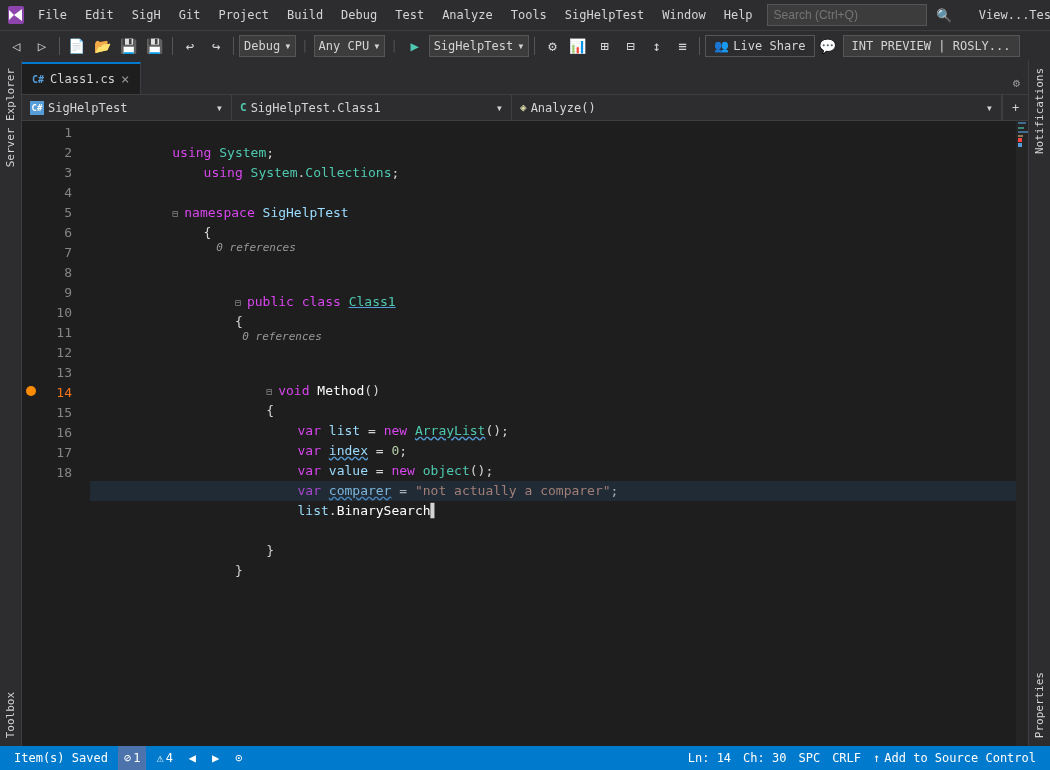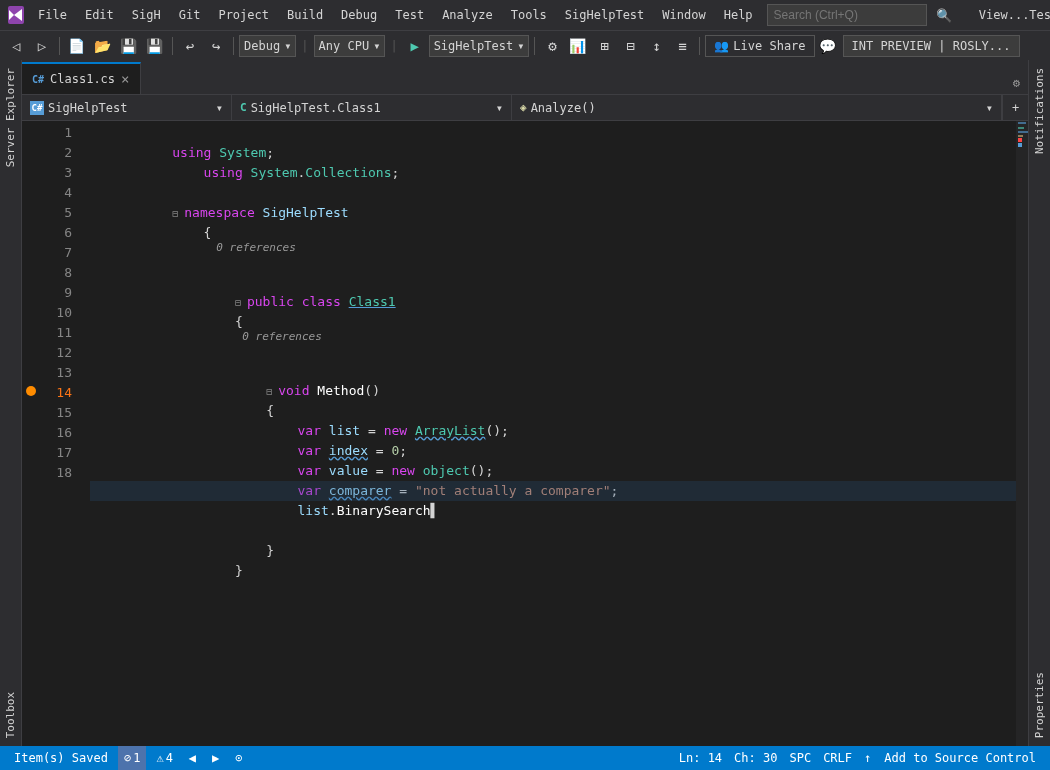--- a/index.html
+++ b/index.html
@@ -663,16 +663,16 @@
       <span>Ch: 30</span>
     </div>
     <div class="status-item">
       <span>SPC</span>
     </div>
     <div class="status-item">
       <span>CRLF</span>
     </div>
     <div class="status-item">
       <span>↑</span>
-      <span style="margin-left:13px;">Add to Source Control</span>
+      <span style="margin-left:4px;">Add to Source Control</span>
     </div>
   </div>
 </div>
 
 </body></html>

